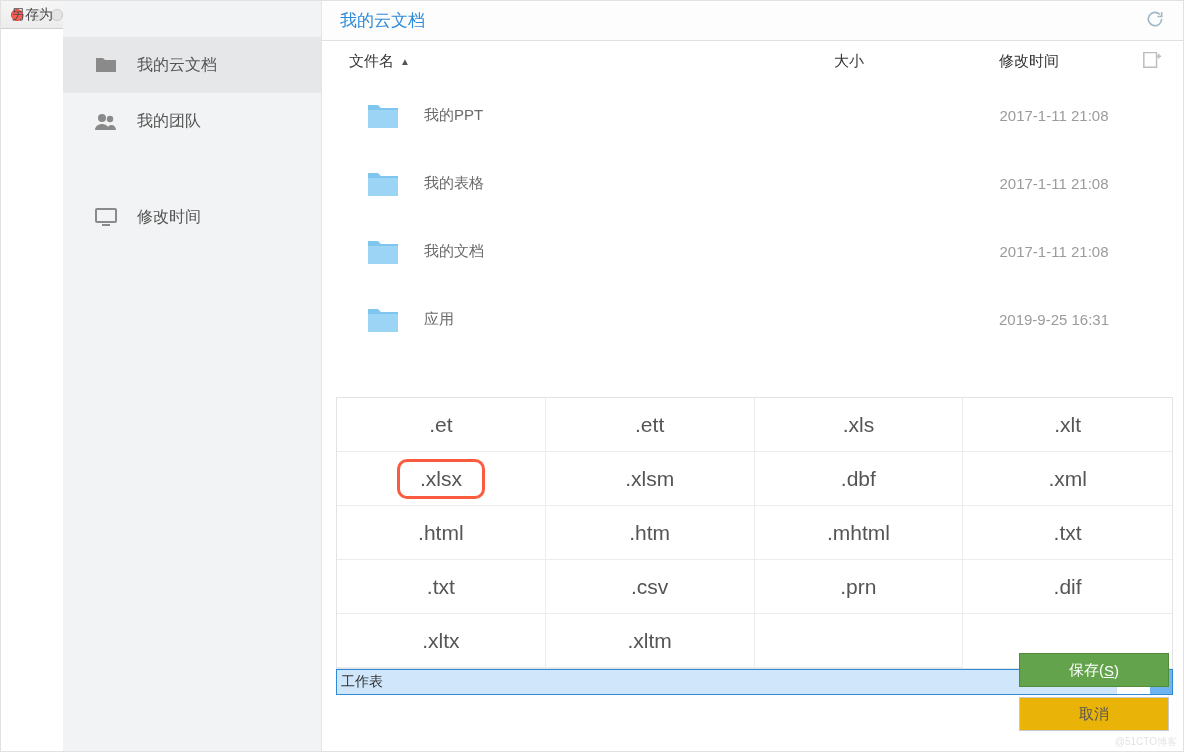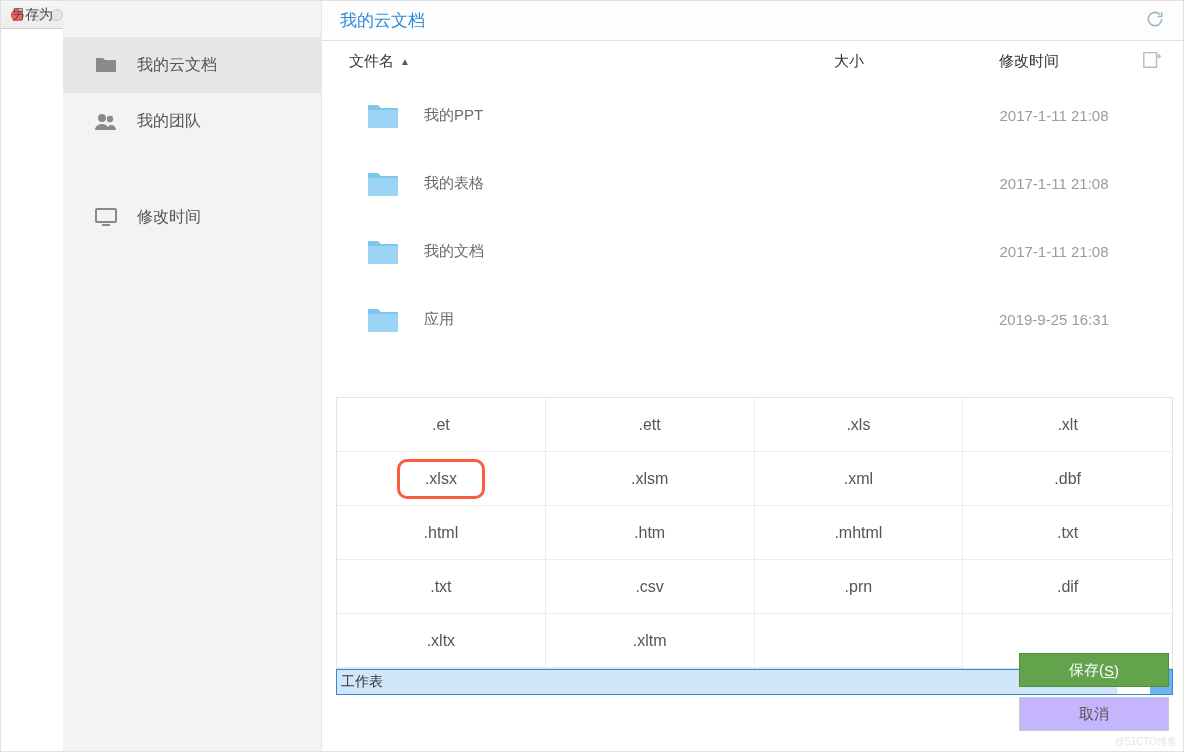--- a/index.html
+++ b/index.html
@@ -68,21 +68,21 @@
   .file-mtime { flex: 0 0 220px; text-align:center; color:#9b9b9b;}
 
   .type-grid {
     position: absolute; left: 14px; right: 10px; top: 316px;
     border: 1px solid #e3e3e3; background:#fff;
     display: grid; grid-template-columns: repeat(4, 1fr);
   }
   .type-cell {
     height: 54px; display:flex; align-items:center; justify-content:center;
     border-right: 1px solid #ececec; border-bottom: 1px solid #ececec;
-    font-size: 16px; color:#555; cursor:pointer; position:relative;
+    font-size: 21px; color:#555; cursor:pointer; position:relative;
   }
   .type-cell:nth-child(4n){ border-right:none;}
   .highlight-box {
     position:absolute; border:3px solid #fb5b3f; border-radius:10px;
     width:88px; height:40px; pointer-events:none;
   }
 
   .filename-row {
     position:absolute; left:14px; right:10px; bottom:56px; height:26px;
     display:flex; border:1px solid #2f8ad8;
@@ -98,21 +98,21 @@
   .action-col {
     position:absolute; right:14px; bottom:20px; width:150px;
     display:flex; flex-direction:column; gap:10px;
   }
   .btn {
     height:34px; display:flex; align-items:center; justify-content:center;
     font-size:15px; cursor:pointer; border:1px solid;
   }
   .btn-save { background:#62a34b; border-color:#4f8d3a; color:#fff;}
   .btn-save u{ text-decoration:underline;}
-  .btn-cancel { background:#c4b5fd; border-color:#c9c9c9; color:#555;}
+  .btn-cancel { background:#eab308; border-color:#c9c9c9; color:#555;}
 
   .watermark { position:absolute; right:6px; bottom:2px; font-size:10px; color:rgba(0,0,0,0.12);margin-left:44px;}
 </style>
 </head>
 <body>
 
 <div class="window">
 
   <div class="titlebar">
     <div class="traffic">
@@ -222,22 +222,22 @@
           <span class="file-mtime">2019-9-25 16:31</span>
         </div>
 
         <div class="type-grid" id="type-grid">
             <div class="type-cell">.et</div>
             <div class="type-cell">.ett</div>
             <div class="type-cell">.xls</div>
             <div class="type-cell">.xlt</div>
             <div class="type-cell">.xlsx<div class="highlight-box"></div></div>
             <div class="type-cell">.xlsm</div>
+            <div class="type-cell">.dbf</div>
             <div class="type-cell">.xml</div>
-            <div class="type-cell">.dbf</div>
             <div class="type-cell">.html</div>
             <div class="type-cell">.htm</div>
             <div class="type-cell">.mhtml</div>
             <div class="type-cell">.txt</div>
             <div class="type-cell">.txt</div>
             <div class="type-cell">.csv</div>
             <div class="type-cell">.prn</div>
             <div class="type-cell">.dif</div>
             <div class="type-cell">.xltx</div>
             <div class="type-cell">.xltm</div>

